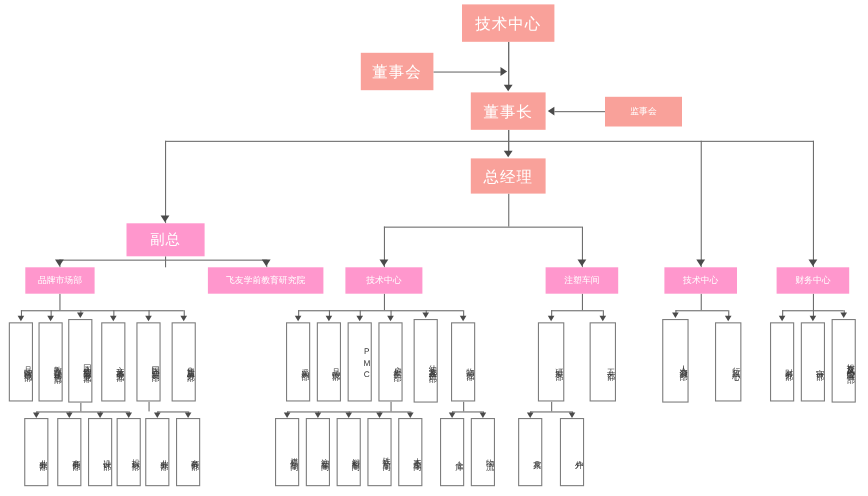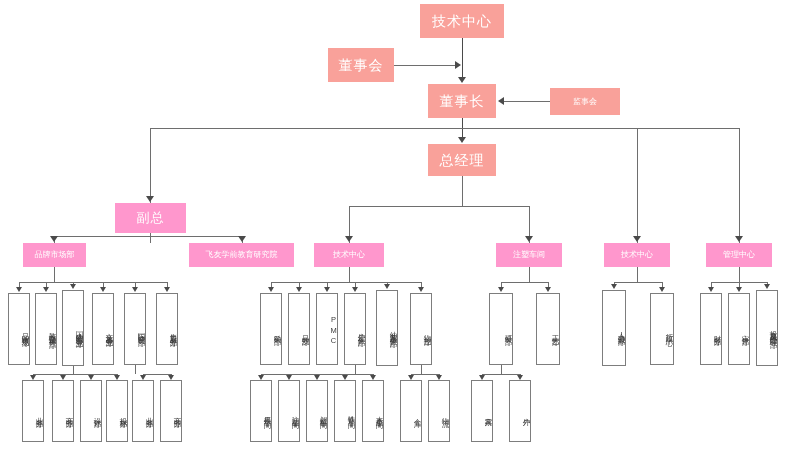--- a/index.html
+++ b/index.html
@@ -182,21 +182,21 @@
       <div class="node lvl-top small" style="left: 550px; top: 88px; width: 70px; height: 27px;">监事会</div>
       <div class="node lvl-top" style="left: 428px; top: 144px; width: 68px; height: 32px;">总经理</div>
       <div class="node lvl-ctr" style="left: 115px; top: 203px; width: 71px; height: 30px;">副总</div>
     </div>
   <div id="centers-layer">
       <div class="node lvl-ctr small" style="left: 23px; top: 243px; width: 63px; height: 24px;">品牌市场部</div>
       <div class="node lvl-ctr small" style="left: 189px; top: 243px; width: 105px; height: 24px;">飞友学前教育研究院</div>
       <div class="node lvl-ctr small" style="left: 314px; top: 243px; width: 70px; height: 24px;">技术中心</div>
       <div class="node lvl-ctr small" style="left: 496px; top: 243px; width: 66px; height: 24px;">注塑车间</div>
       <div class="node lvl-ctr small" style="left: 604px; top: 243px; width: 66px; height: 24px;">技术中心</div>
-      <div class="node lvl-ctr small" style="left: 706px; top: 243px; width: 66px; height: 24px;">管理中心</div>
+      <div class="node lvl-ctr small" style="left: 706px; top: 243px; width: 66px; height: 24px;">财务中心</div>
     </div>
   <div id="departments-layer">
       <div class="node lvl-dept" style="left: 8px; top: 293px; width: 22px; height: 72px;">品牌市场部</div>
       <div class="node lvl-dept" style="left: 35px; top: 293px; width: 22px; height: 72px;">教育课销售部</div>
       <div class="node lvl-dept" style="left: 62px; top: 290px; width: 22px; height: 76px;">国内幼教事业部</div>
       <div class="node lvl-dept" style="left: 92px; top: 293px; width: 22px; height: 72px;">文旅事业部</div>
       <div class="node lvl-dept" style="left: 124px; top: 293px; width: 22px; height: 72px;">国际贸易部</div>
       <div class="node lvl-dept" style="left: 156px; top: 293px; width: 22px; height: 72px;">售后服务部</div>
       <div class="node lvl-dept" style="left: 260px; top: 293px; width: 22px; height: 72px;">采购部</div>
       <div class="node lvl-dept" style="left: 288px; top: 293px; width: 22px; height: 72px;">品质部</div>

